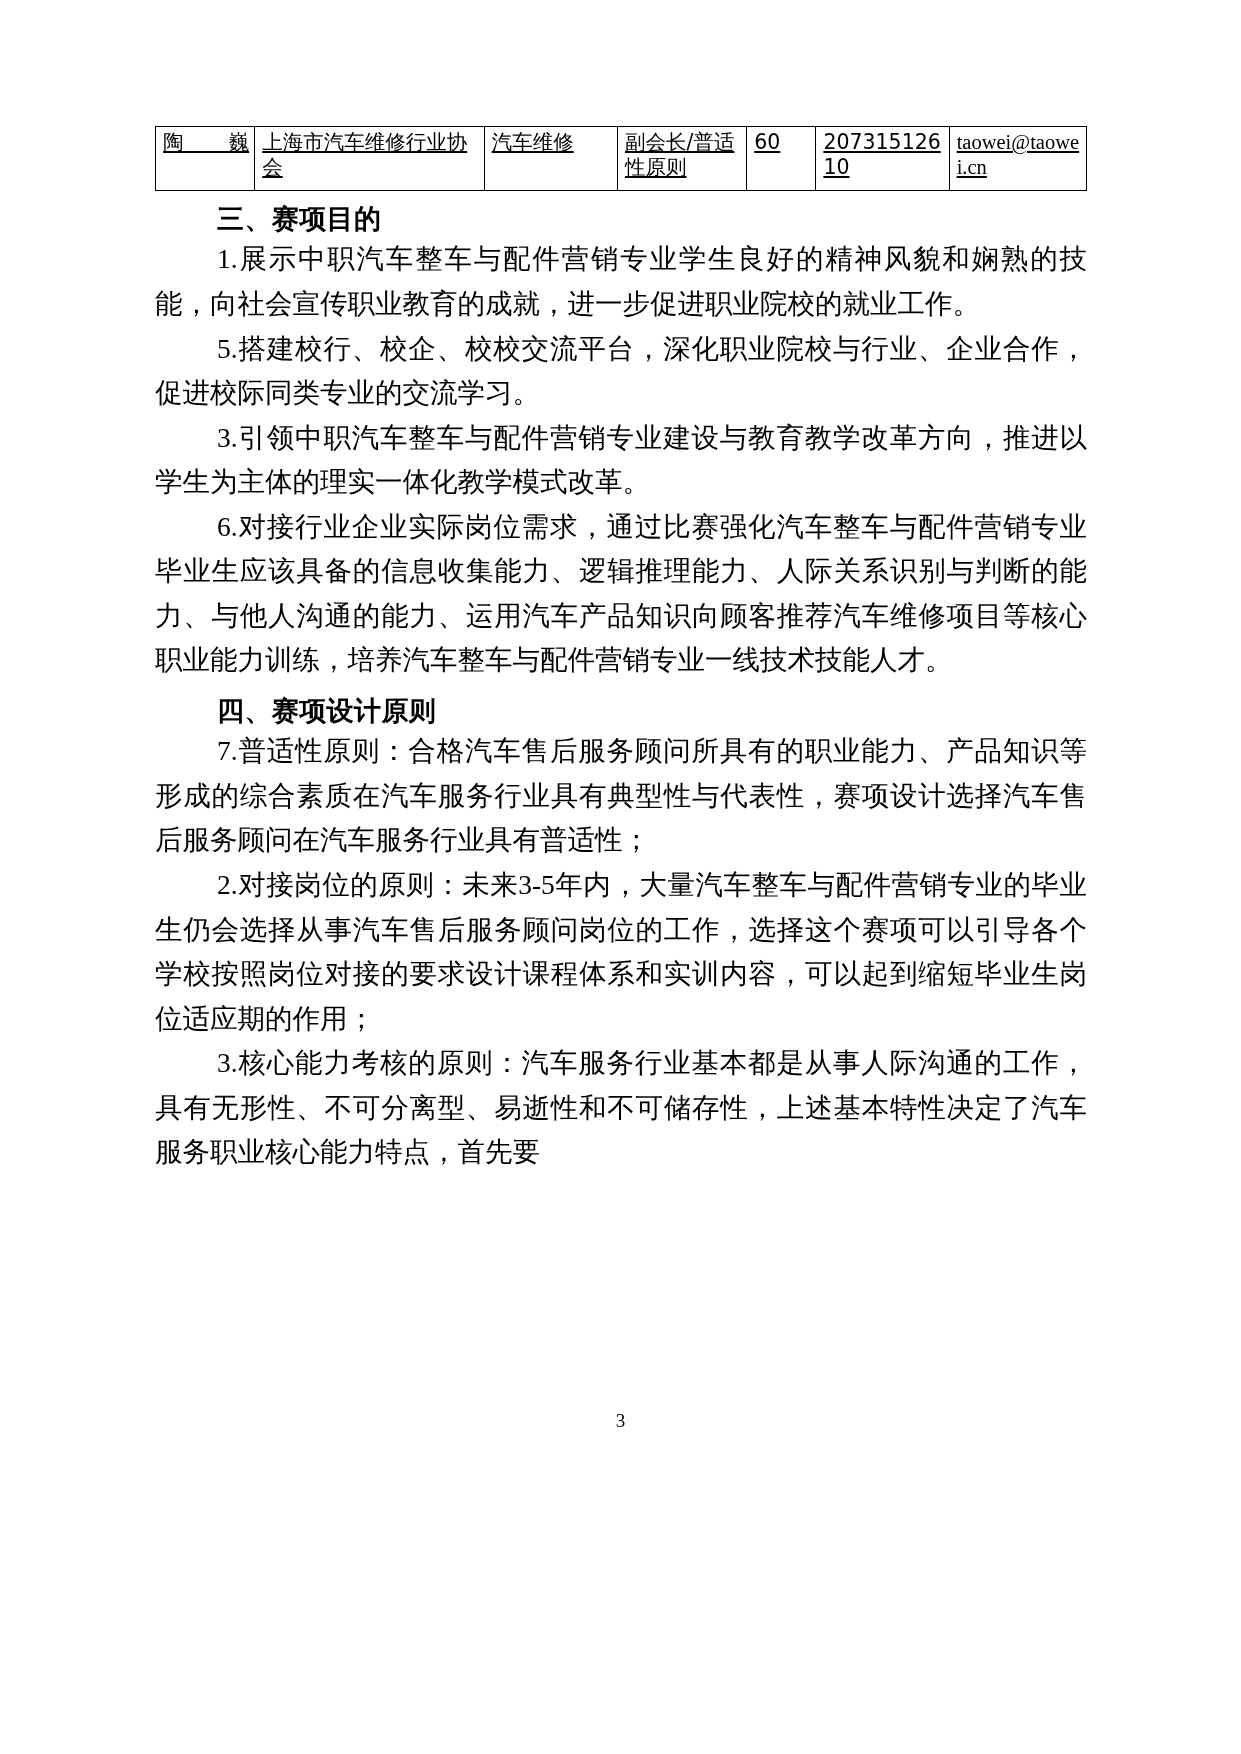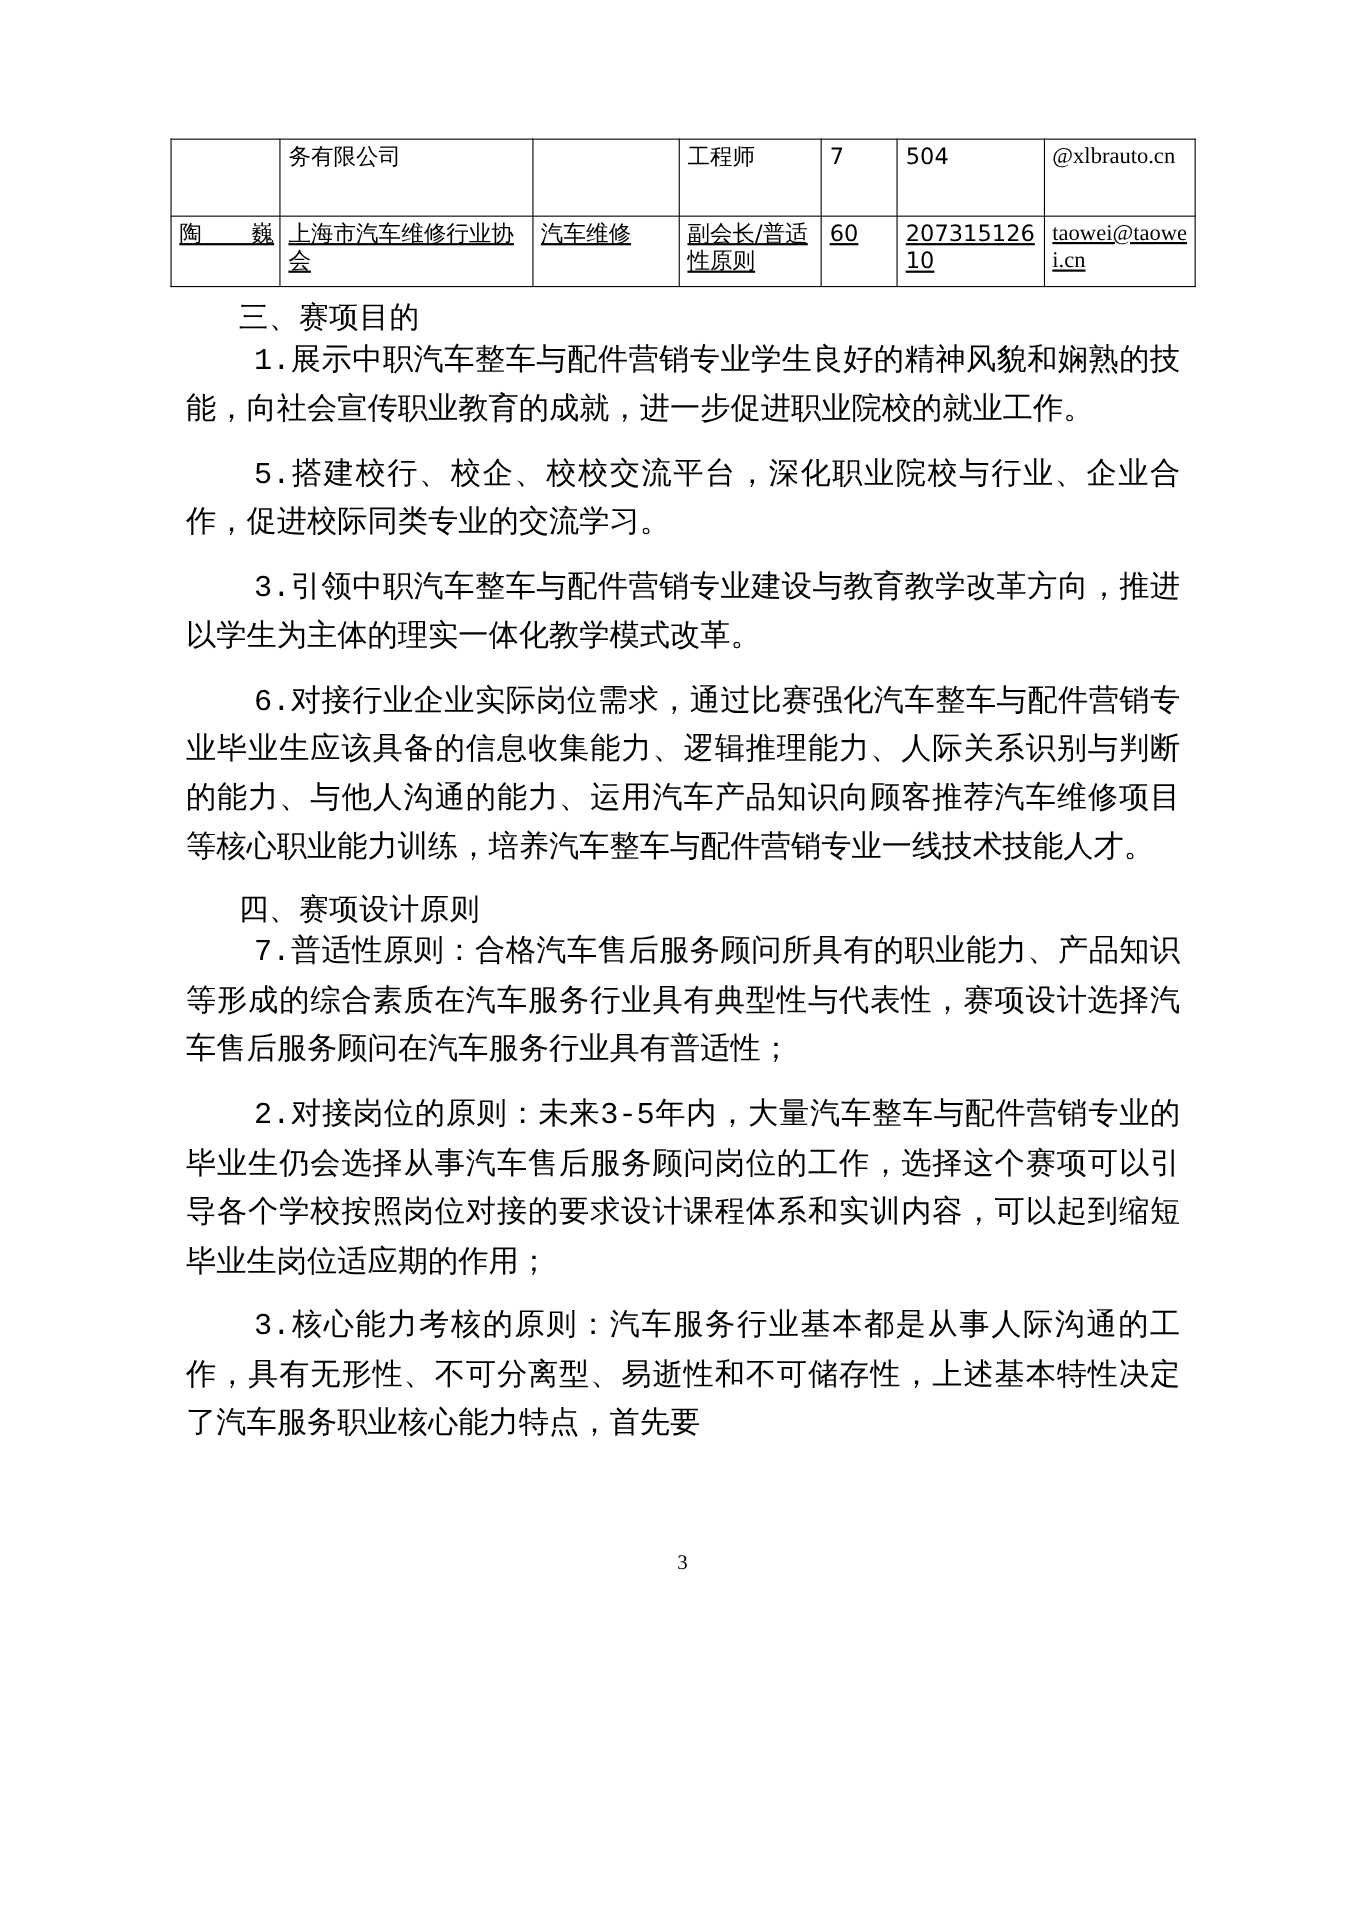--- a/index.html
+++ b/index.html
@@ -56,36 +56,36 @@
   td.c-email     { width: 124px; font-family: "Liberation Serif", "DejaVu Serif", serif; font-size: 20px; }
   td.c-phone     { font-family: "DejaVu Sans", "Liberation Sans", sans-serif; }
   td.c-num       { font-family: "DejaVu Sans", "Liberation Sans", sans-serif; }
 
   .row1 td { height: 62px; }
   .row2 td { height: 56px; text-decoration: underline; }
 
   
   .sec-heading {
     font-size: 27px;
-    font-weight: normal;
+    font-weight: bold;
     letter-spacing: 0.4px;
     margin: 10px 0 0 0;
     padding-left: 62px;
     line-height: 1.35;
     font-family: "DejaVu Sans", "Liberation Sans", sans-serif;
   }
   .para {
     font-size: 27.5px;
     line-height: 1.62;
-    margin: 14px;
+    margin: 0;
     text-align: justify;
     text-justify: inter-ideograph;
     text-indent: 62px;
     letter-spacing: 0px;
-    font-family: Liberation Mono, monospace;
+    font-family: Liberation Serif, serif;
   }
   .para.tight { margin-top: 0px; }
 
   .page-number {
     position: absolute;
     left: 0;
     top: 1410px;
     width: 1241px;
     text-align: center;
     font-family: "Liberation Serif", "DejaVu Serif", serif;
@@ -94,29 +94,20 @@
   }
 </style>
 </head>
 <body>
 
 <div class="page">
   <div class="content">
 
     <table class="contact-table">
       <tbody>
-        <tr class="row1">
-          <td class="c-name"></td>
-          <td class="c-org">务有限公司</td>
-          <td class="c-field"></td>
-          <td class="c-title">工程师</td>
-          <td class="c-num">7</td>
-          <td class="c-phone">504</td>
-          <td class="c-email">@xlbrauto.cn</td>
-        </tr>
         <tr class="row2">
           <td class="c-name">陶巍</td>
           <td class="c-org">上海市汽车维修行业协会</td>
           <td class="c-field">汽车维修</td>
           <td class="c-title">副会长/普适性原则</td>
           <td class="c-num">60</td>
           <td class="c-phone">20731512610</td>
           <td class="c-email">taowei@taowei.cn</td>
         </tr>
       </tbody>

